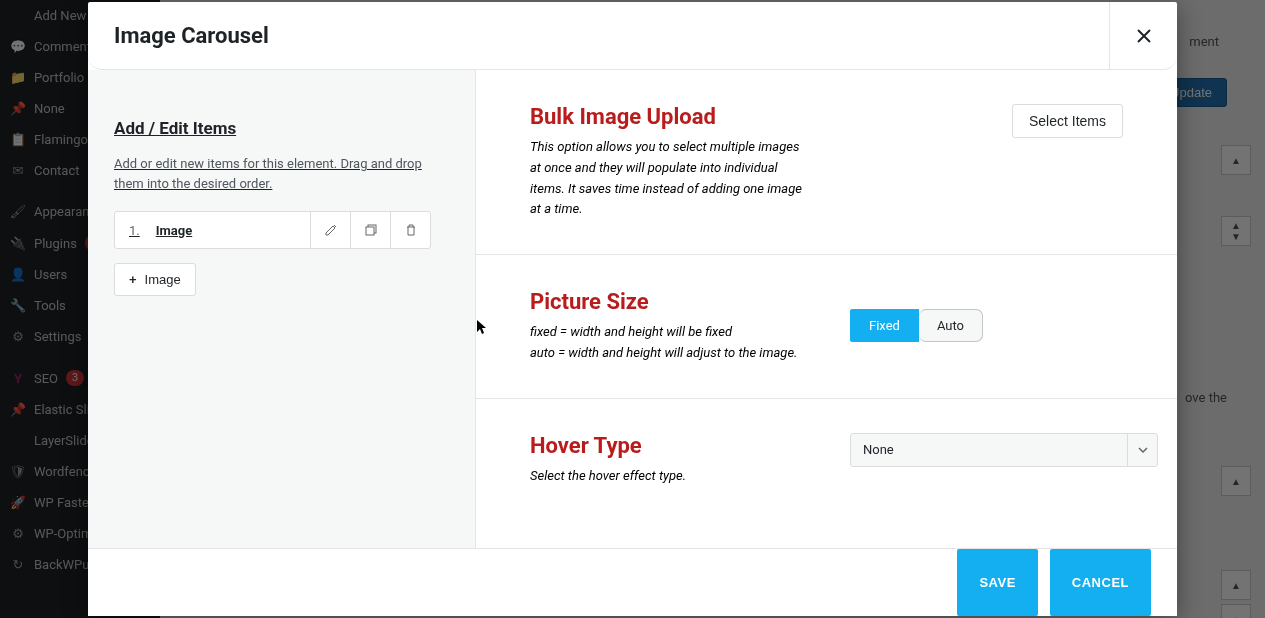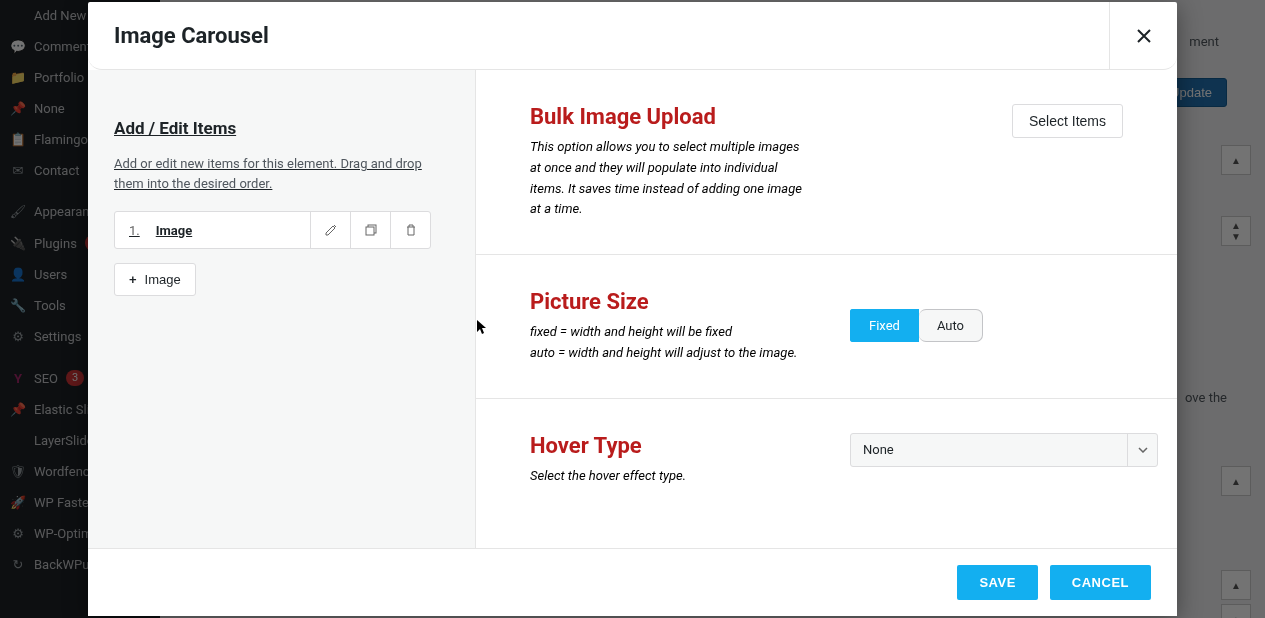--- a/index.html
+++ b/index.html
@@ -302,21 +302,20 @@
     align-items: flex-start;
   }
   .section.picture .control {
     justify-content: flex-start;
   }
 
   .modal-footer {
     height: 68px;
     border-top: 1px solid #e5e5e5;
     display: flex;
-    align-items: center;
     justify-content: flex-end;
     gap: 12px;
     padding: 0 26px;
     background:#fff;
   }
   .modal-footer button {
     background: #13aff0;
     color: #fff;
     border: none;
     padding: 10px 22px;

